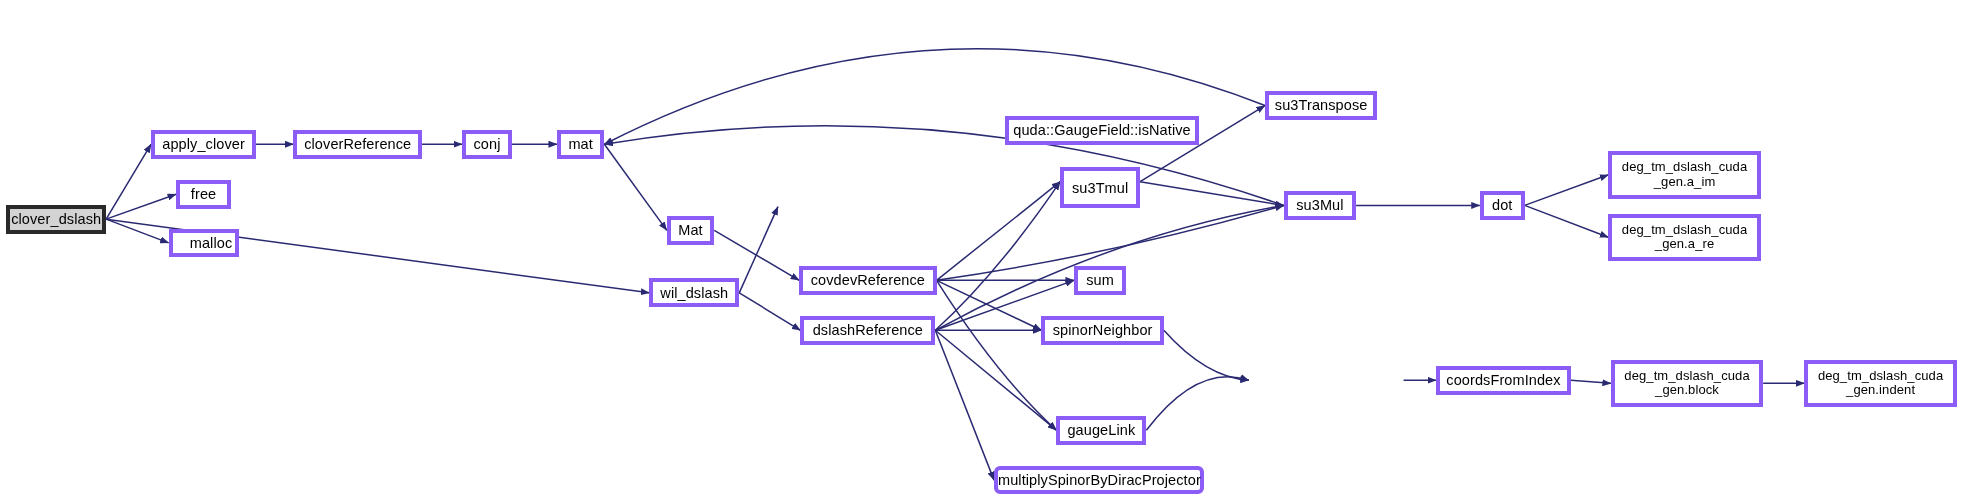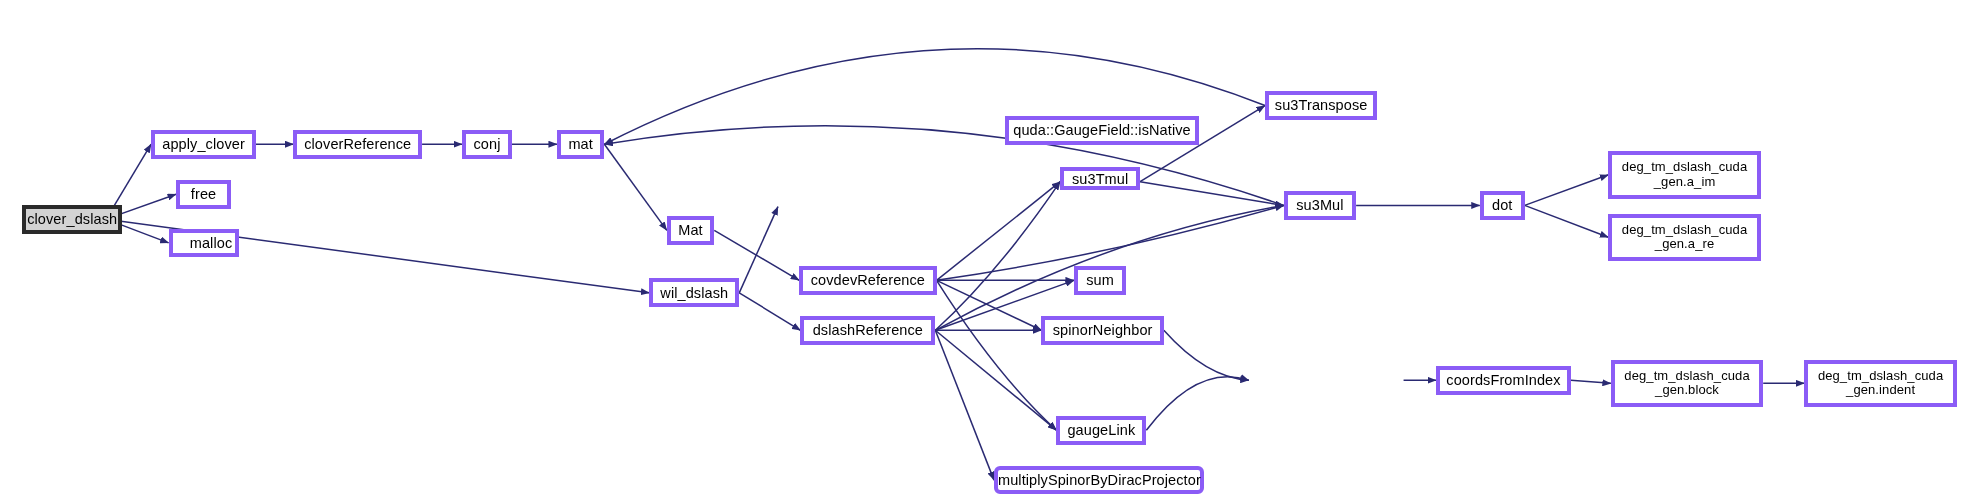--- a/index.html
+++ b/index.html
@@ -41,21 +41,20 @@
     display: flex;
     align-items: center;
     justify-content: center;
     text-align: center;
     white-space: pre;
     letter-spacing: 0.1px;
   }
   .node.root {
     background: #d3d3d3;
     border-color: #2a2a2a;
-    margin-left: 16px;
   }
   .node .node-label {
     display: block;
     width: 100%;
     text-align: center;
   }
 </style>
 </head>
 <body>
 
@@ -109,21 +108,21 @@
       <div class="node" style="left: 176.071px; top: 179.817px; width: 54.9442px; height: 28.7208px;"><span class="node-label">free</span></div>
       <div class="node" style="left: 168.579px; top: 228.518px; width: 69.9289px; height: 28.7208px; padding-left: 15px;"><span class="node-label">malloc</span></div>
       <div class="node" style="left: 293.452px; top: 129.868px; width: 128.619px; height: 28.7208px;"><span class="node-label">cloverReference</span></div>
       <div class="node" style="left: 462.03px; top: 129.868px; width: 49.9492px; height: 28.7208px;"><span class="node-label">conj</span></div>
       <div class="node" style="left: 556.934px; top: 129.868px; width: 47.4518px; height: 28.7208px;"><span class="node-label">mat</span></div>
       <div class="node" style="left: 666.822px; top: 216.03px; width: 47.4518px; height: 28.7208px;"><span class="node-label">Mat</span></div>
       <div class="node" style="left: 649.34px; top: 278.467px; width: 89.9086px; height: 28.7208px;"><span class="node-label">wil_dslash</span></div>
       <div class="node" style="left: 799.188px; top: 265.98px; width: 137.36px; height: 28.7208px;"><span class="node-label">covdevReference</span></div>
       <div class="node" style="left: 800.437px; top: 315.929px; width: 134.863px; height: 28.7208px;"><span class="node-label">dslashReference</span></div>
       <div class="node" style="left: 1005.23px; top: 116.132px; width: 193.553px; height: 28.7208px;"><span class="node-label">quda::GaugeField::isNative</span></div>
-      <div class="node" style="left: 1060.17px; top: 167.33px; width: 79.9188px; height: 23px;"><span class="node-label">su3Tmul</span></div>
+      <div class="node" style="left: 1060.17px; top: 167.33px; width: 79.9188px; height: 41px;"><span class="node-label">su3Tmul</span></div>
       <div class="node" style="left: 1073.91px; top: 265.98px; width: 52.4467px; height: 28.7208px;"><span class="node-label">sum</span></div>
       <div class="node" style="left: 1041.44px; top: 315.929px; width: 122.376px; height: 28.7208px;"><span class="node-label">spinorNeighbor</span></div>
       <div class="node" style="left: 1056.43px; top: 415.827px; width: 89.9086px; height: 28.7208px;"><span class="node-label">gaugeLink</span></div>
       <div class="node" style="left: 993.99px; top: 465.777px; width: 209.787px; height: 28.7208px; border-radius: 6px;"><span class="node-label">multiplySpinorByDiracProjector</span></div>
       <div class="node" style="left: 1264.96px; top: 91.1574px; width: 112.386px; height: 28.7208px;"><span class="node-label">su3Transpose</span></div>
       <div class="node" style="left: 1283.7px; top: 191.056px; width: 72.4264px; height: 28.7208px;"><span class="node-label">su3Mul</span></div>
       <div class="node" style="left: 1479.75px; top: 191.056px; width: 44.9543px; height: 29px;"><span class="node-label">dot</span></div>
       <div class="node" style="left: 1436.04px; top: 365.878px; width: 134.863px; height: 28.7208px;"><span class="node-label">coordsFromIndex</span></div>
       <div class="node" style="left: 1608.37px; top: 151.096px; width: 152.345px; height: 47.4518px; font-size: 13px;"><span class="node-label">deg_tm_dslash_cuda
 _gen.a_im</span></div>

